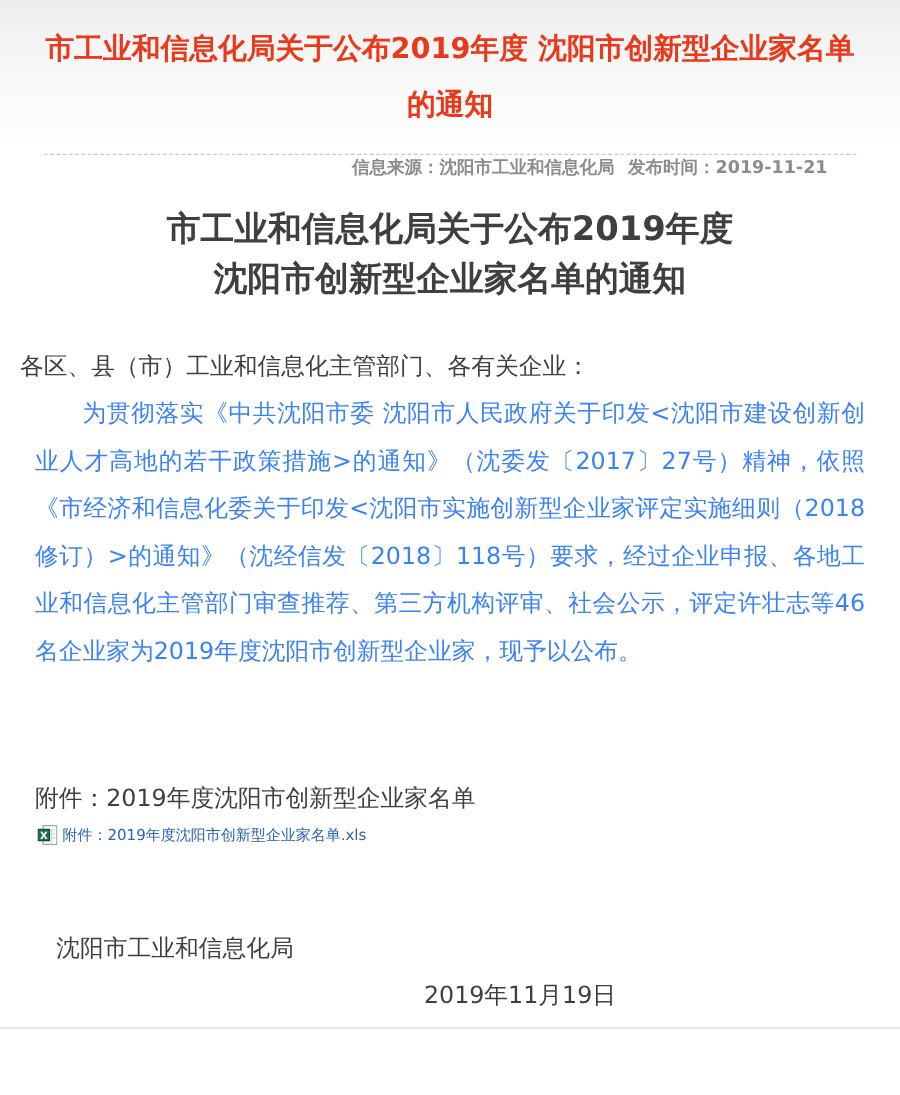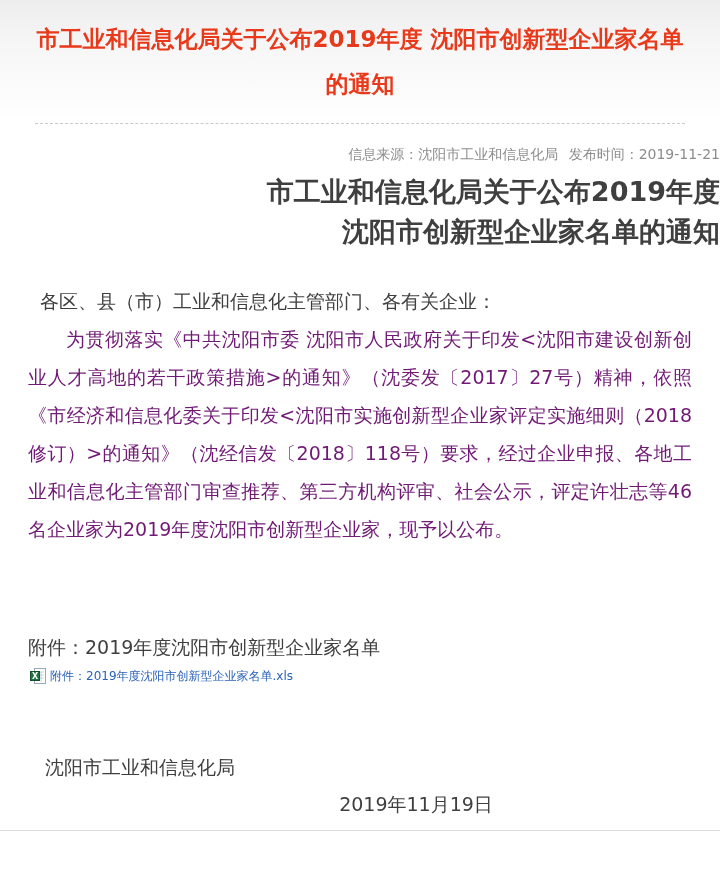--- a/index.html
+++ b/index.html
@@ -33,50 +33,52 @@
   }
 
   .dashed-divider {
     border-top: 1px dashed #c9c9c9;
     margin: 0 35px;
     height: 0;
   }
 
   
   .meta-line {
-    margin-top: 20px;
+    margin-top: 0;
     font-size: 14px;
     color: #8c8c8c;
     text-align: right;
+    padding-right: 58px;
     line-height: 20px;
+    font-weight: bold;
   }
   .meta-line span { margin-left: 6px; }
 
   
   .article-title {
-    margin-top: 8px;
+    margin-top: 20px;
     font-size: 27px;
     font-weight: bold;
     line-height: 40px;
-    text-align: right;
+    text-align: center;
     color: #3f3f3f;
     white-space: pre-line;
   }
   .salutation {
-    margin: 30px 28px 0 40px;
+    margin: 30px 28px 0 16px;
     font-size: 19px;
     line-height: 38px;
     color: #3f3f3f;
   }
   .body-paragraph {
     margin: 0 28px;
     font-size: 19px;
     line-height: 38px;
     text-indent: 2em;
-    color: #701a75;
+    color: #3b82f6;
     text-align: justify;
   }
 
   
   .attachment-heading {
     margin: 85px 28px 0 28px;
     font-size: 19px;
     line-height: 28px;
     color: #3f3f3f;
   }

